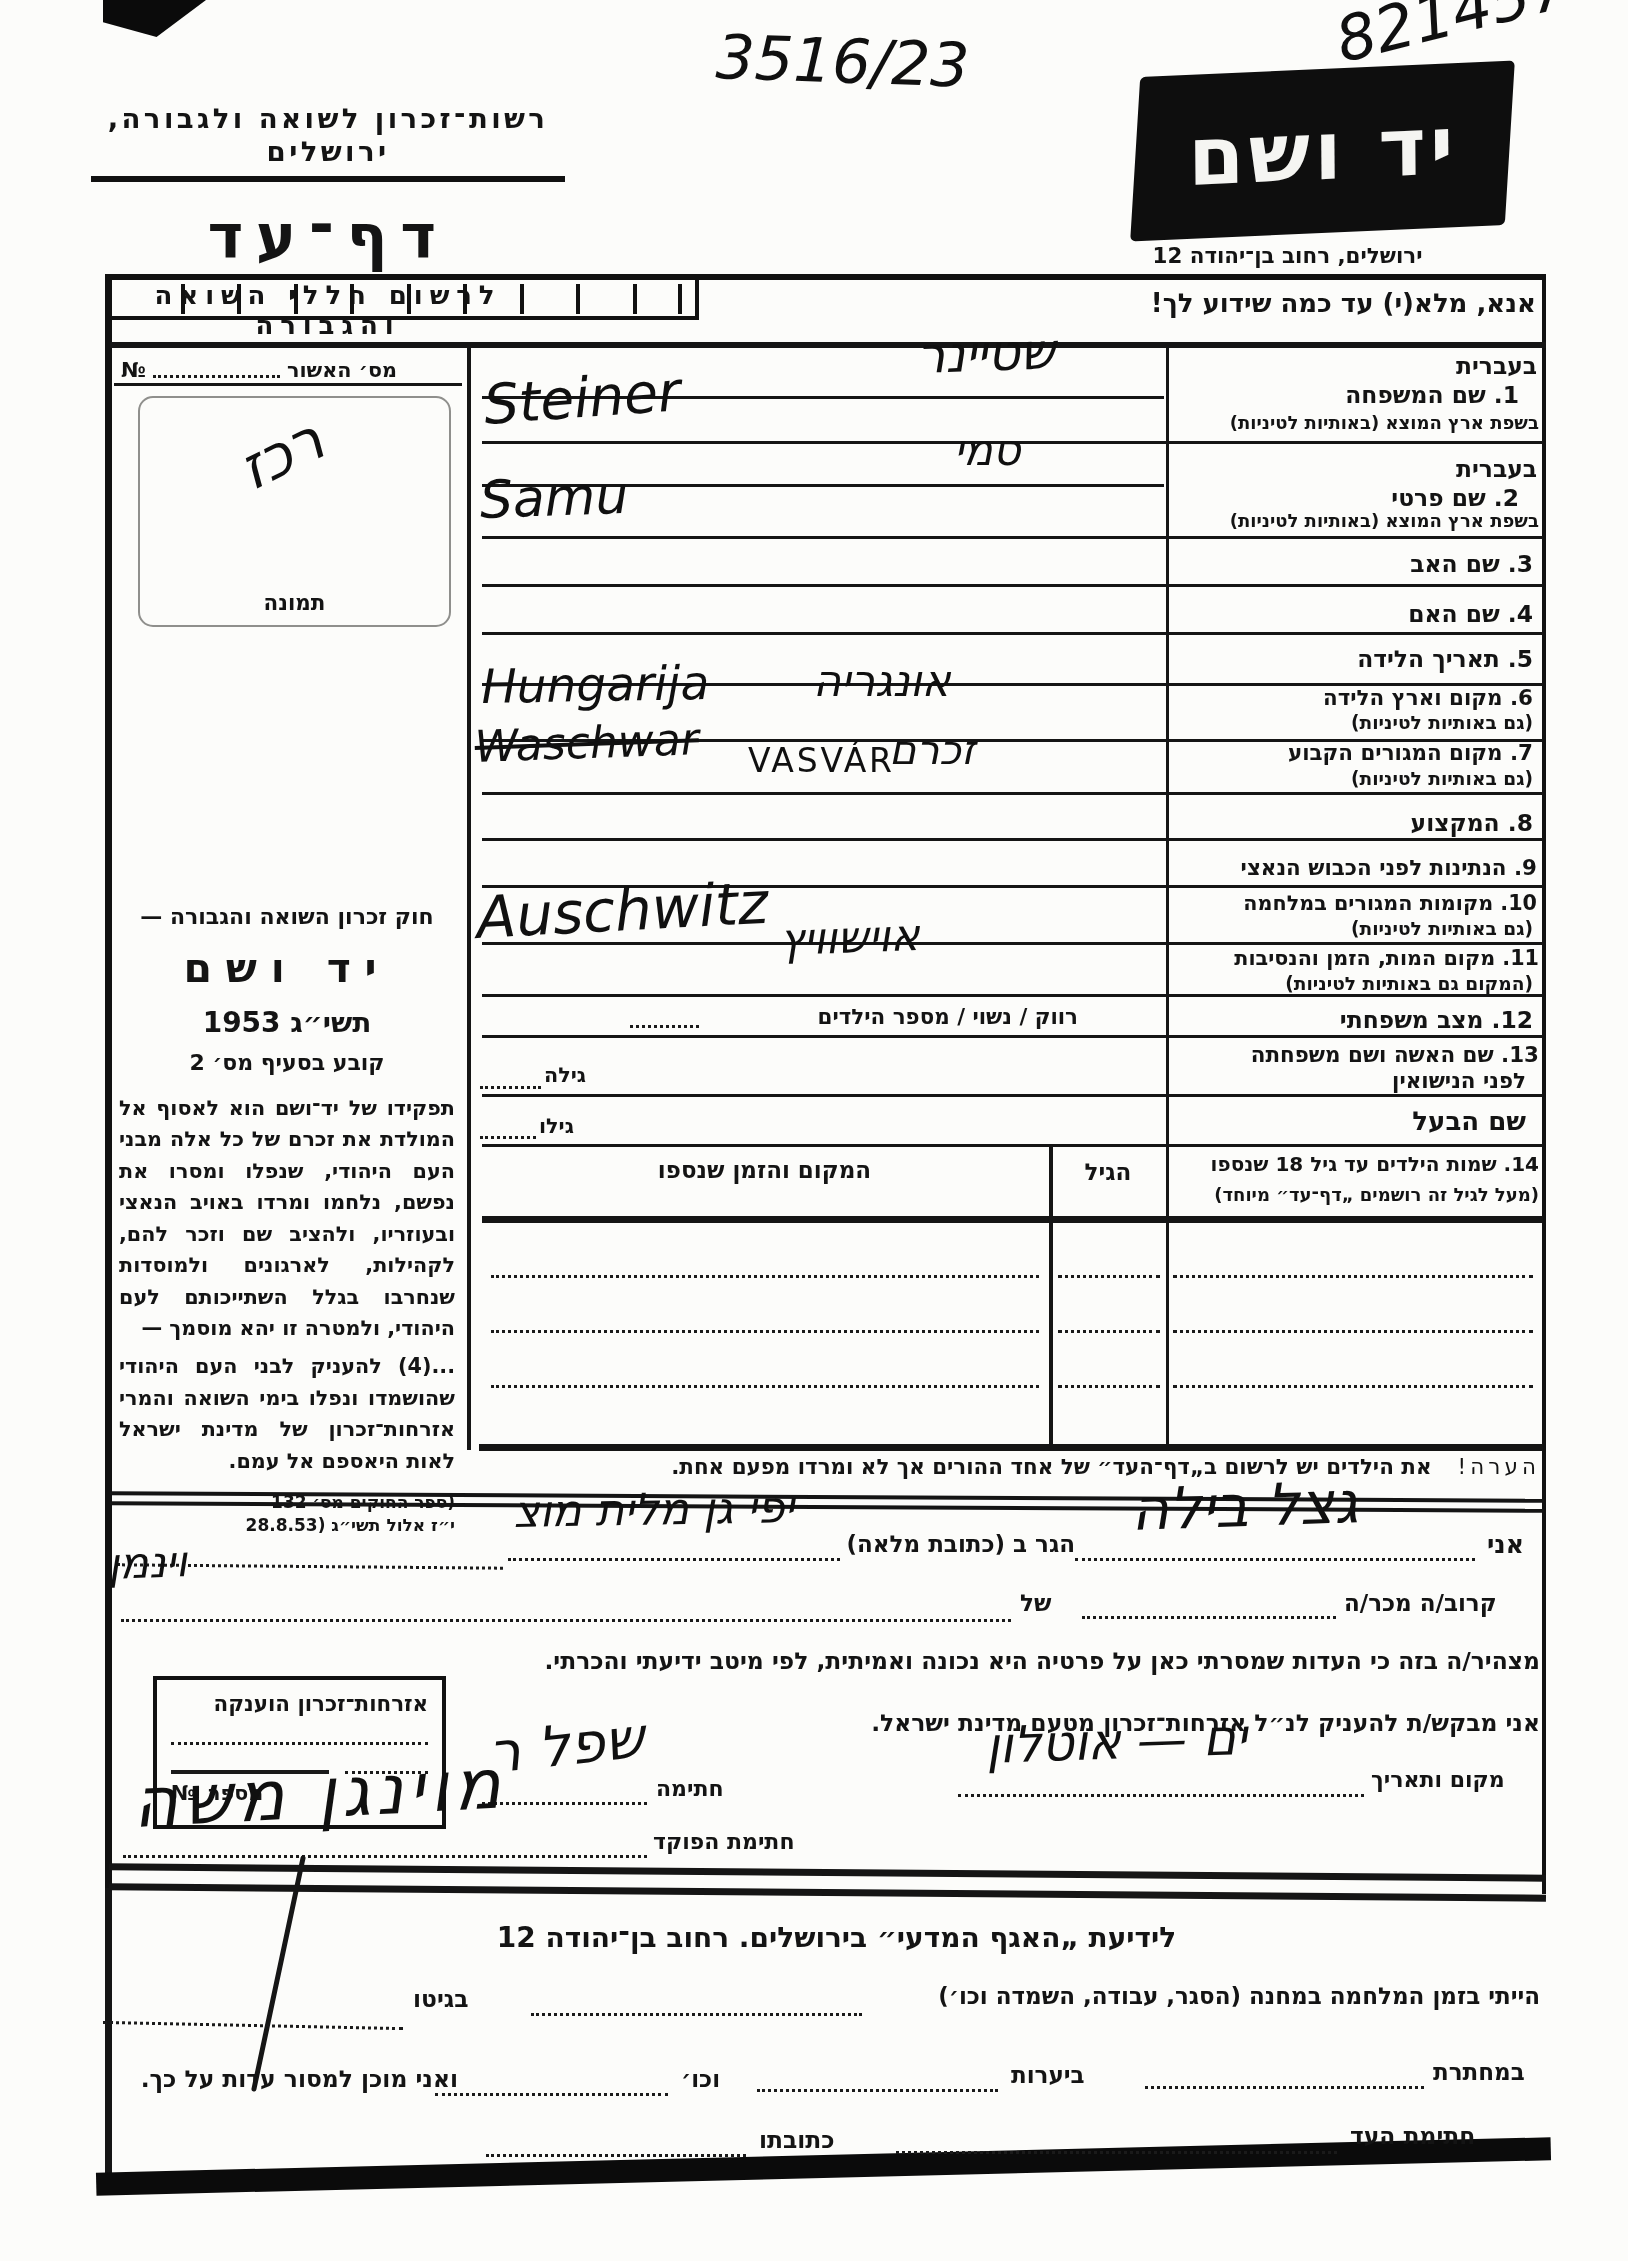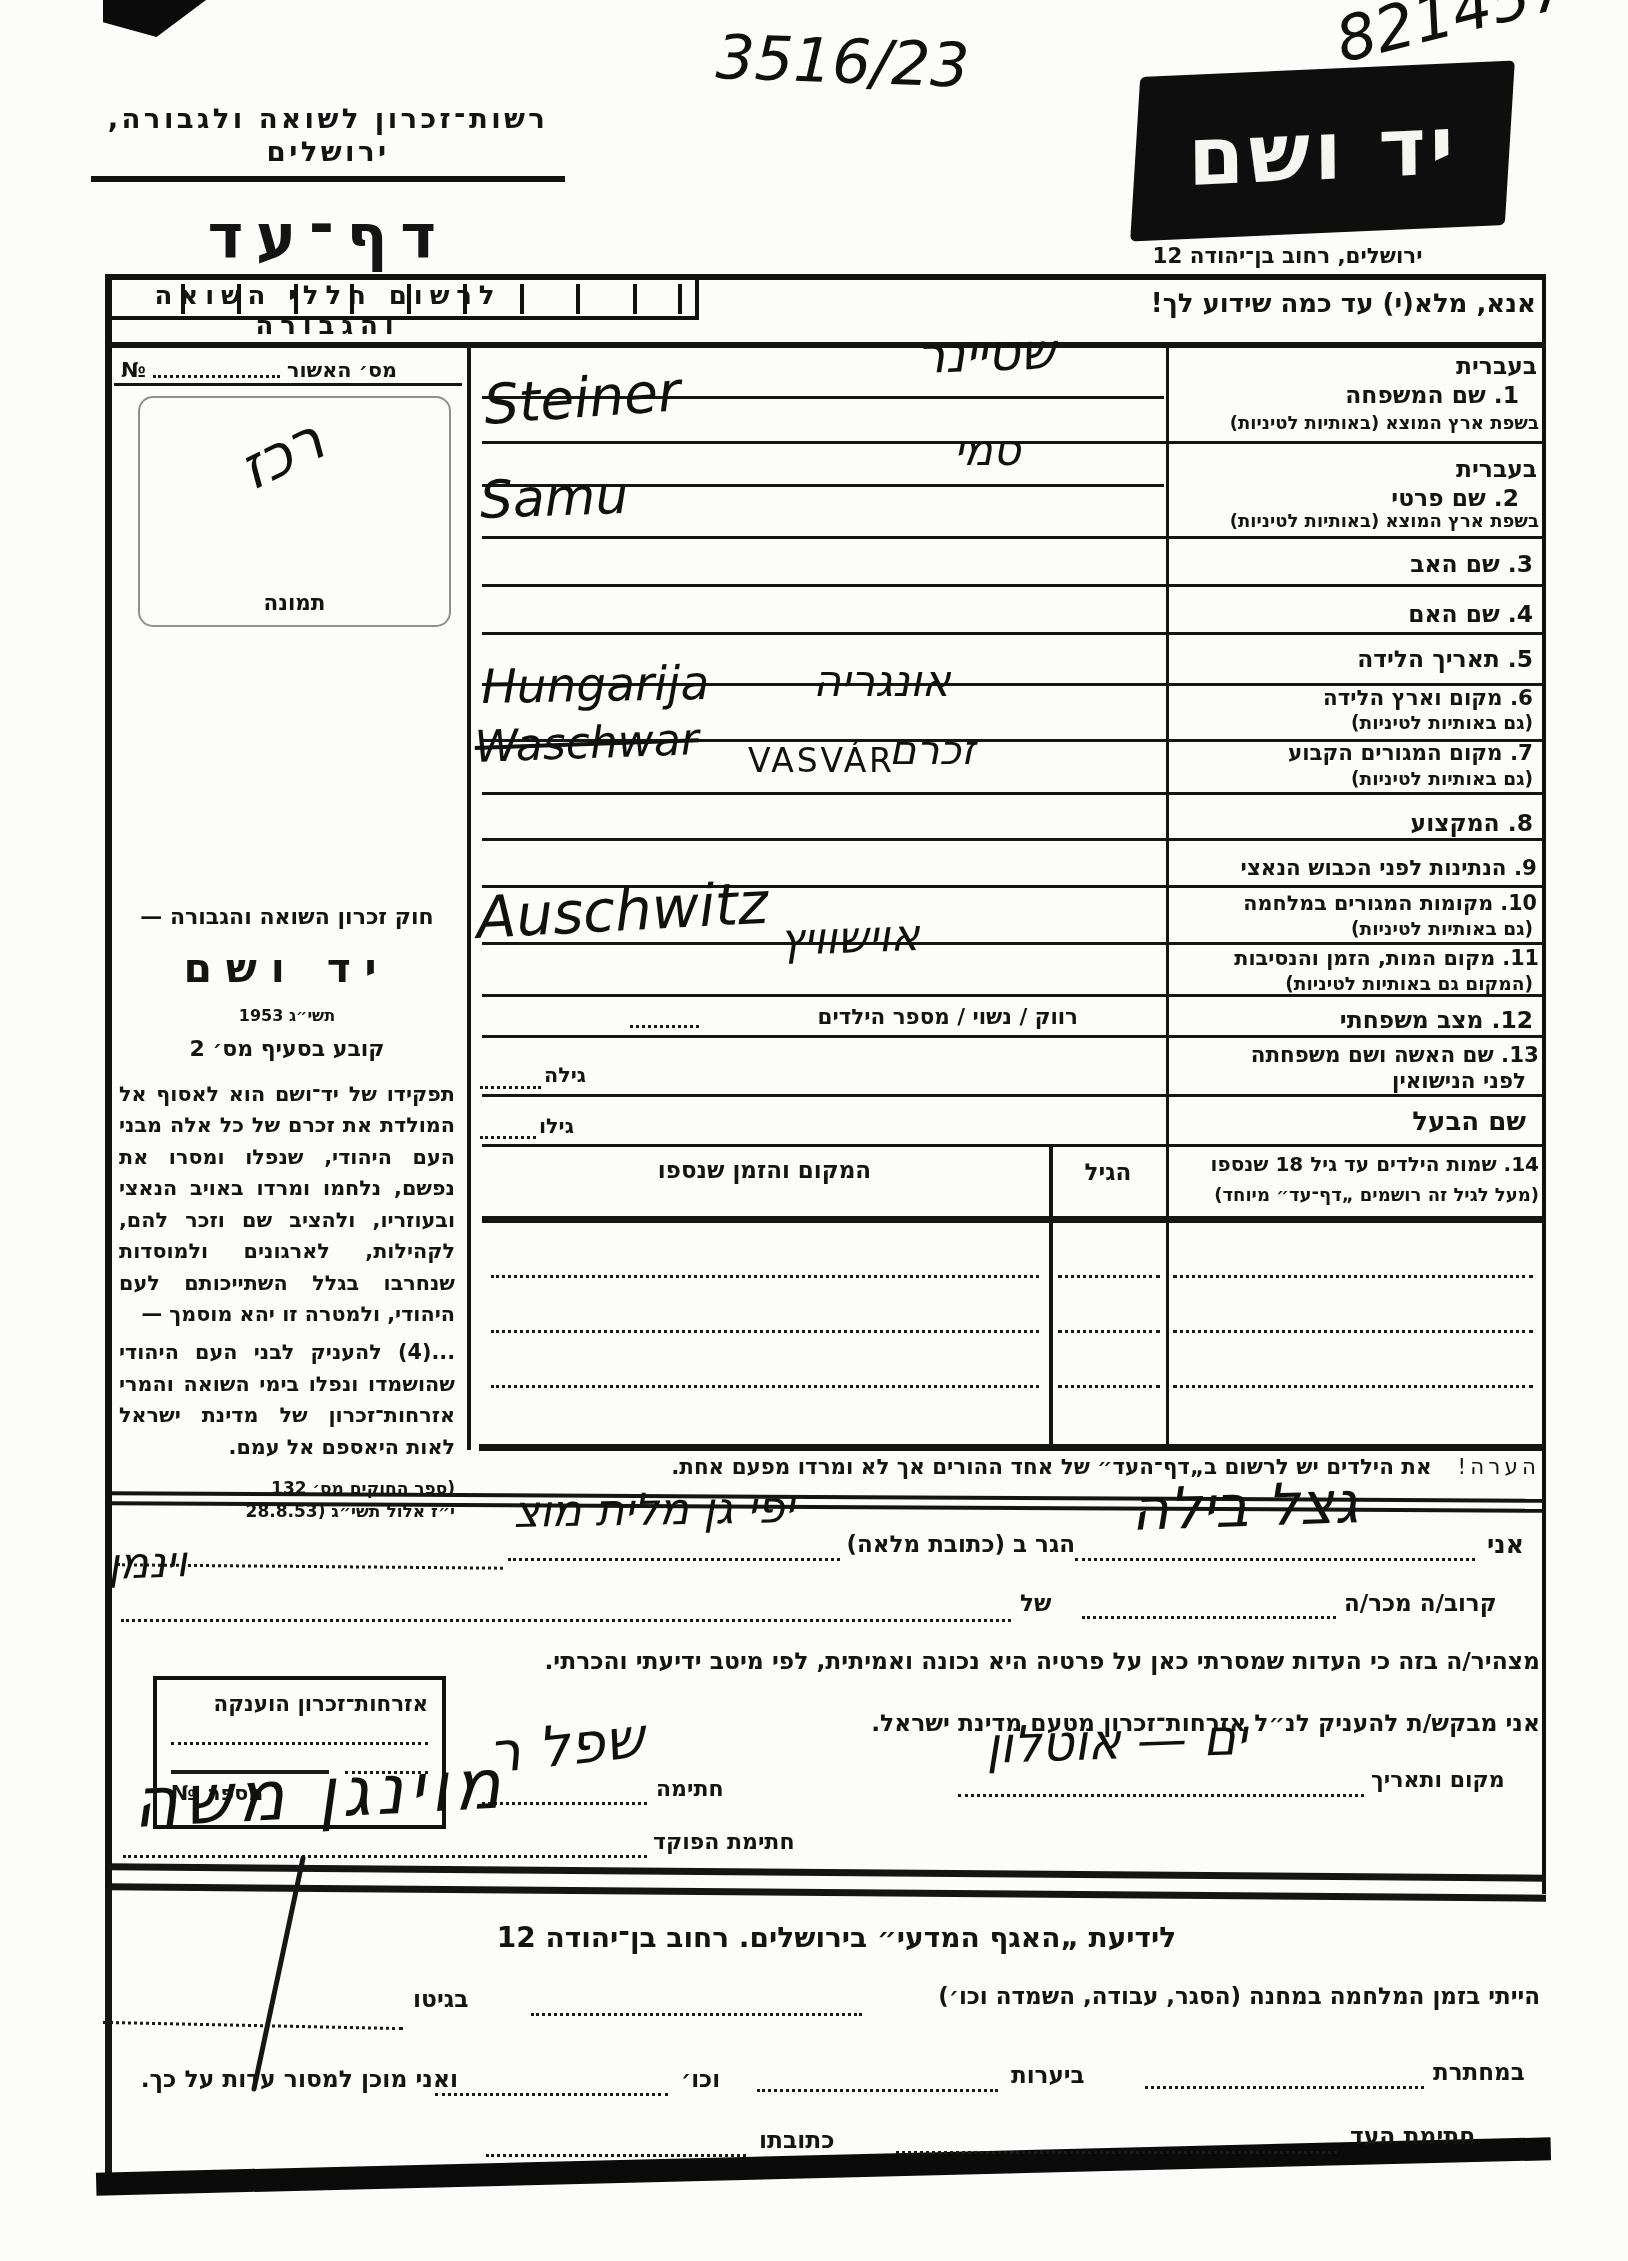--- a/index.html
+++ b/index.html
@@ -76,21 +76,21 @@
   <div class="ln" style="left:114px;top:383px;width:348px;"></div>
 
   <div class="abs" style="left:138px;top:396px;width:313px;height:231px;border:2.1px solid #8f8f8c;border-radius:15px;">
     <div class="hw" style="left:90px;top:48px;font-size:59px;transform:rotate(-26deg);">רכז</div>
     <div style="position:absolute;bottom:9.6px;width:100%;text-align:center;font-weight:bold;font-size:21.4px;">תמונה</div>
   </div>
 
   <div class="abs" style="left:119px;top:904px;width:336px;">
     <div class="ctr" style="font-weight:bold;font-size:22px;">חוק זכרון השואה והגבורה —</div>
     <div class="ctr" style="font-weight:bold;font-size:41px;letter-spacing:13.8px;margin-top:15px;">יד ושם</div>
-    <div class="ctr" style="font-weight:bold;font-size:16px;margin-top:13.8px;">תשי״ג 1953</div>
+    <div class="ctr" style="font-weight:bold;font-size:28px;margin-top:13.8px;">תשי״ג 1953</div>
     <div class="ctr" style="font-weight:bold;font-size:22px;margin-top:11px;">קובע בסעיף מס׳ 2</div>
     <div style="font-weight:bold;font-size:20.7px;line-height:1.52;text-align:justify;margin-top:18px;">תפקידו של יד־ושם הוא לאסוף אל המולדת את זכרם של כל אלה מבני העם היהודי, שנפלו ומסרו את נפשם, נלחמו ומרדו באויב הנאצי ובעוזריו, ולהציב שם וזכר להם, לקהילות, לארגונים ולמוסדות שנחרבו בגלל השתייכותם לעם היהודי, ולמטרה זו יהא מוסמך —</div>
     <div style="font-weight:bold;font-size:20.7px;line-height:1.52;text-align:justify;margin-top:6.9px;">...(4) להעניק לבני העם היהודי שהושמדו ונפלו בימי השואה והמרי אזרחות־זכרון של מדינת ישראל לאות היאספם אל עמם.</div>
     <div class="rt" style="font-weight:bold;font-size:17px;margin-top:15px;">(ספר החוקים מס׳ 132</div>
     <div class="rt" style="font-weight:bold;font-size:17px;margin-top:2.8px;">י״ז אלול תשי״ג (28.8.53</div>
   </div>
 
   <div class="abs" style="left:153px;top:1676px;width:293px;height:153px;border:4.8px solid #111;padding:11px 13.8px;">
     <div class="rt" style="font-weight:bold;font-size:21.4px;">אזרחות־זכרון הוענקה</div>
     <div style="border-bottom:3.4px dotted #1a1a1a;margin-top:26px;"></div>

